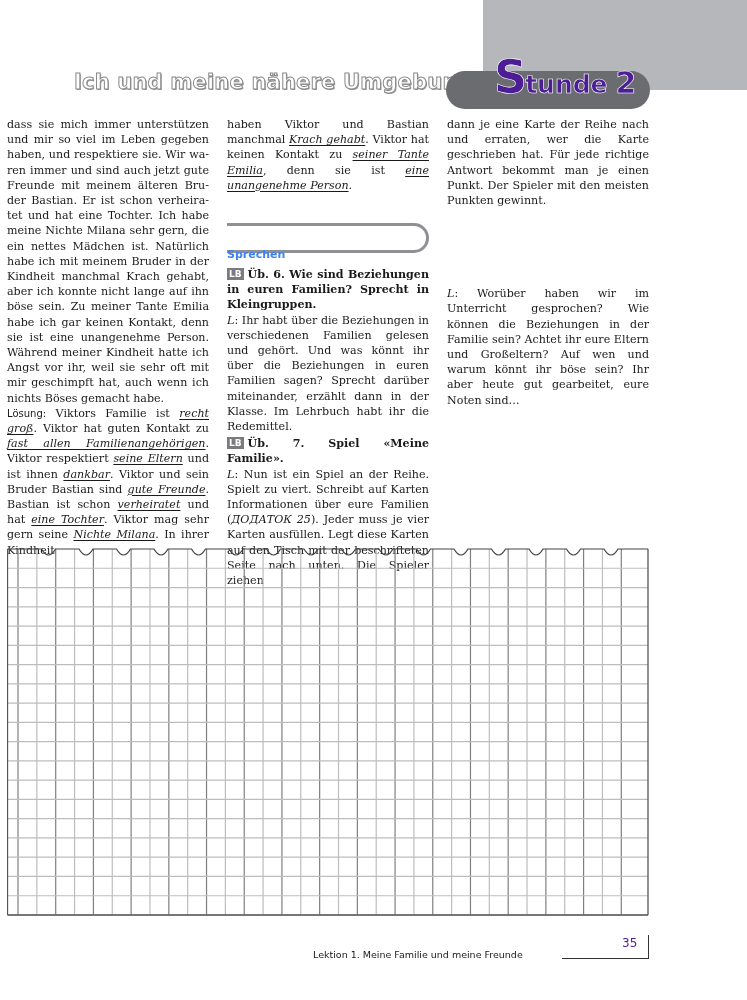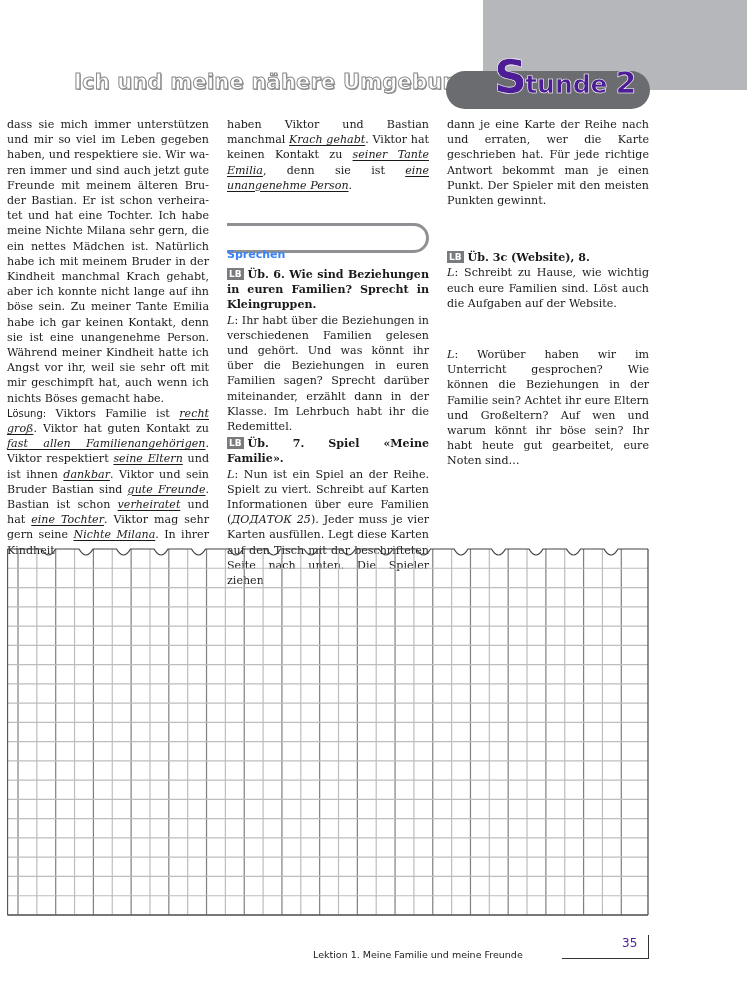--- a/index.html
+++ b/index.html
@@ -110,27 +110,23 @@
   <p style="margin-top:2px">
     <span class="lb">LB</span><span class="ex-title">Üb. 7. Spiel «Meine Familie».</span><br>
     <span class="it">L</span><span>: Nun ist ein Spiel an der Reihe. Spielt zu viert. Schreibt auf Karten Informationen über eure Familien (</span><span class="it">ДОДАТОК 25</span><span>). Jeder muss je vier Karten ausfüllen. Legt diese Karten auf den Tisch mit der beschrifteten Seite nach unten. Die Spieler ziehen</span>
   </p>
 </div>
 
 <div class="col col3">
   <p>dann je eine Karte der Reihe nach und erraten, wer die Karte geschrie­ben hat. Für jede richtige Antwort bekommt man je einen Punkt. Der Spieler mit den meisten Punkten gewinnt.</p>
   <div class="spacer" style="height:38px"></div>
   <div style="height:4px"></div>
-  <p>
-    <span class="lb">LB</span><span class="ex-title">Üb. 3c (Website), 8.</span><br>
-    <span class="it">L</span><span>: Schreibt zu Hause, wie wichtig euch eure Familien sind. Löst auch die Aufgaben auf der Website.</span>
-  </p>
   <div class="spacer" style="height:34px"></div>
   <div style="height:2px"></div>
-  <p><span class="it">L</span><span>: Worüber haben wir im Unterricht gesprochen? Wie können die Bezie­hungen in der Familie sein? Ach­tet ihr eure Eltern und Großeltern? Auf wen und warum könnt ihr böse sein? Ihr habt heute gut gearbeitet, eure Noten sind…</span></p>
+  <p><span class="it">L</span><span>: Worüber haben wir im Unterricht gesprochen? Wie können die Bezie­hungen in der Familie sein? Ach­tet ihr eure Eltern und Großeltern? Auf wen und warum könnt ihr böse sein? Ihr aber heute gut gearbeitet, eure Noten sind…</span></p>
 </div>
 
 <div class="grid-wrap">
   <svg id="grid-svg" width="642" height="371">
       <line x1="11" y1="4" x2="11" y2="370" stroke="#7f7f7f" stroke-width="1.2"></line>
       <line x1="29.852941176470587" y1="4" x2="29.852941176470587" y2="370" stroke="#bdbdbd" stroke-width="1.2"></line>
       <line x1="48.705882352941174" y1="4" x2="48.705882352941174" y2="370" stroke="#7f7f7f" stroke-width="1.2"></line>
       <line x1="67.55882352941177" y1="4" x2="67.55882352941177" y2="370" stroke="#bdbdbd" stroke-width="1.2"></line>
       <line x1="86.41176470588235" y1="4" x2="86.41176470588235" y2="370" stroke="#7f7f7f" stroke-width="1.2"></line>
       <line x1="105.26470588235293" y1="4" x2="105.26470588235293" y2="370" stroke="#bdbdbd" stroke-width="1.2"></line>

